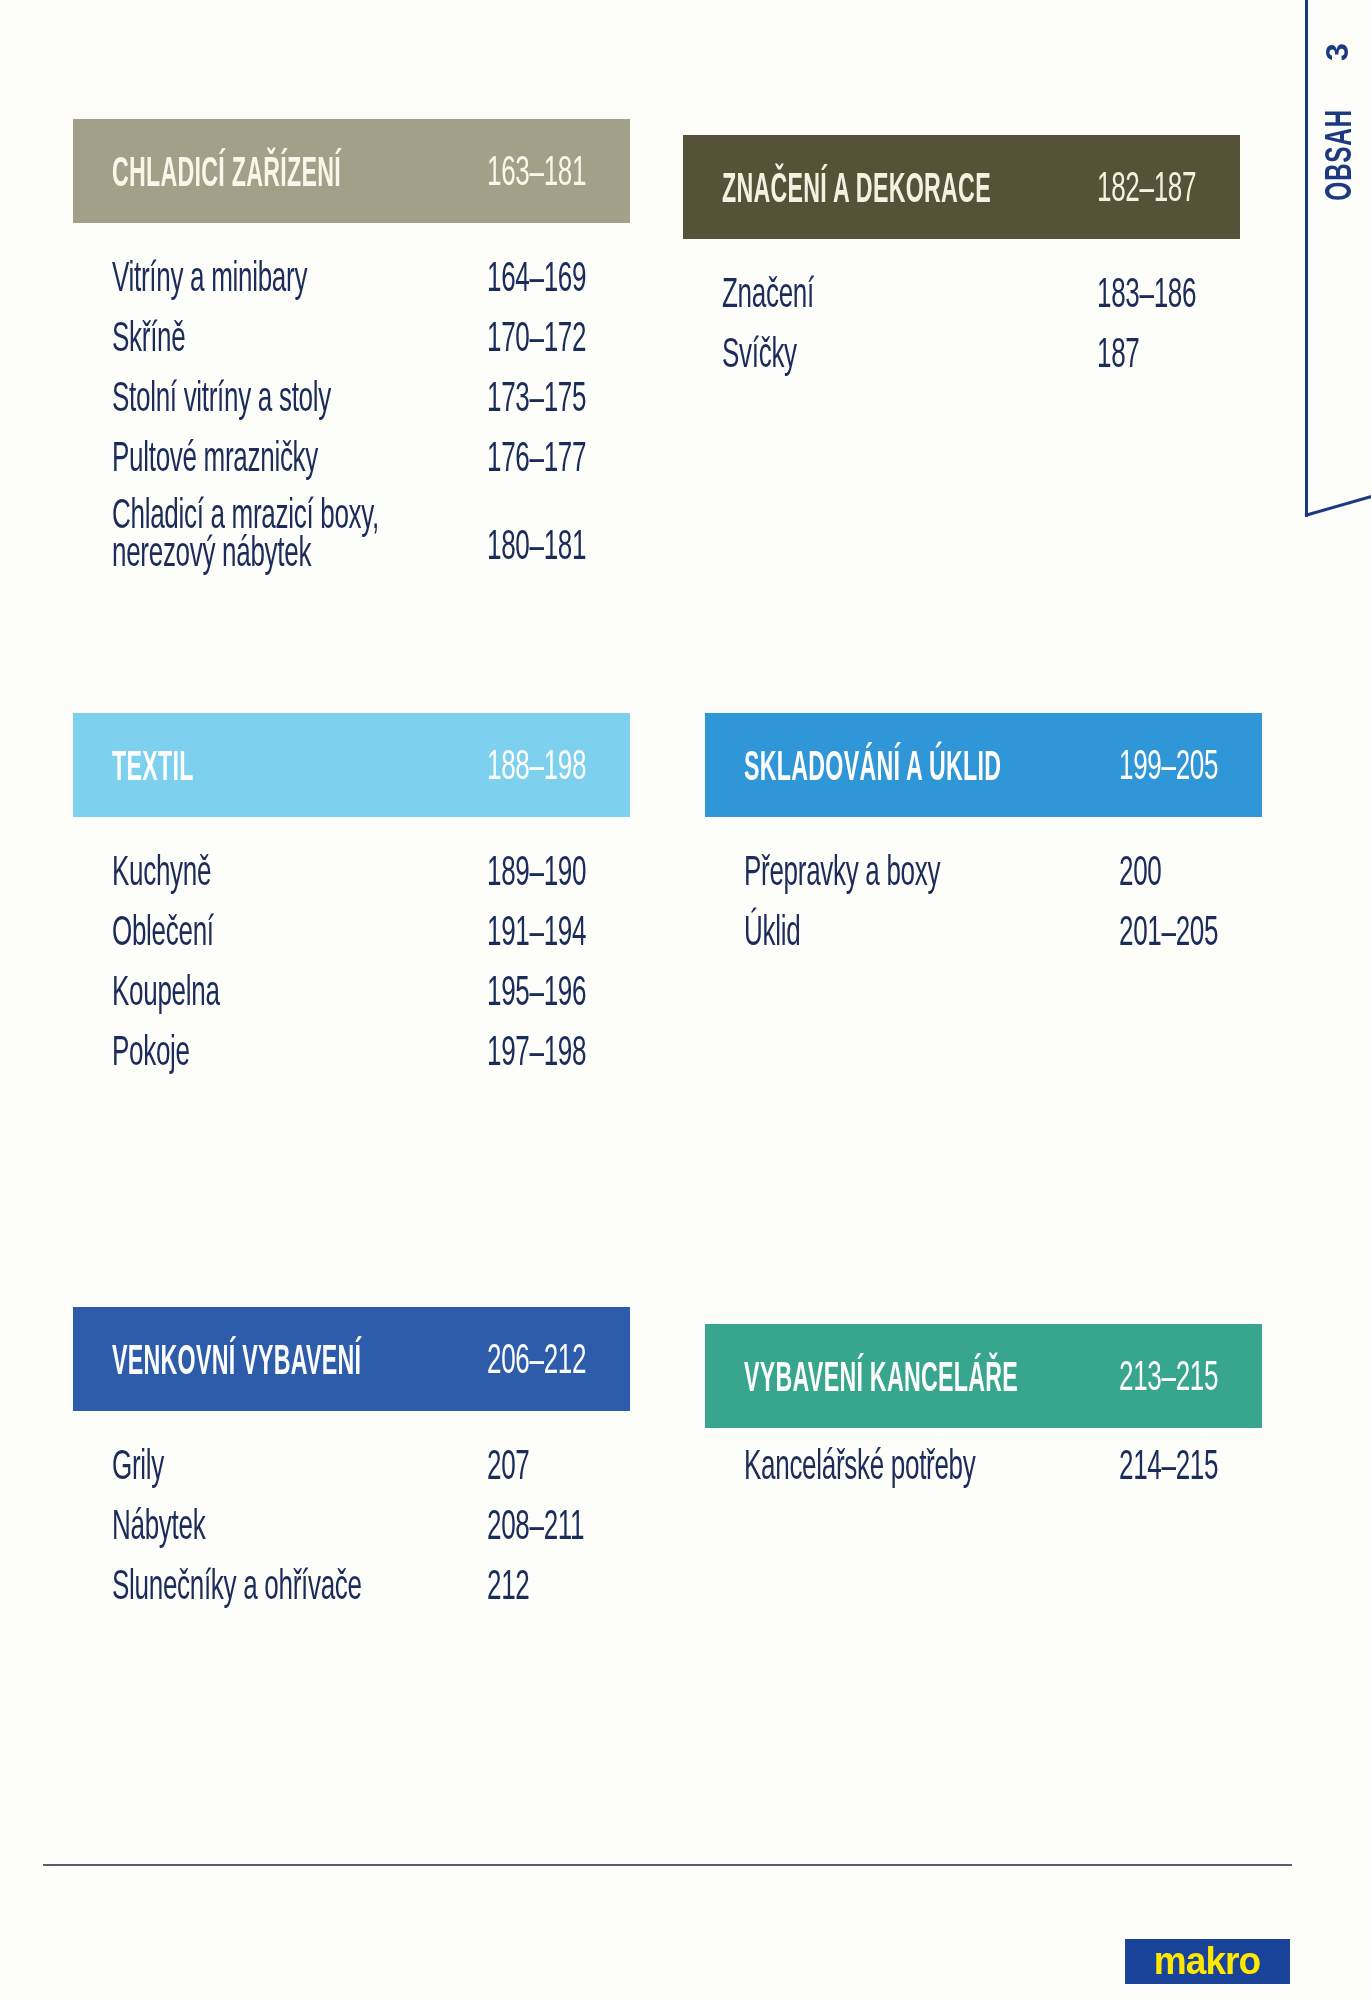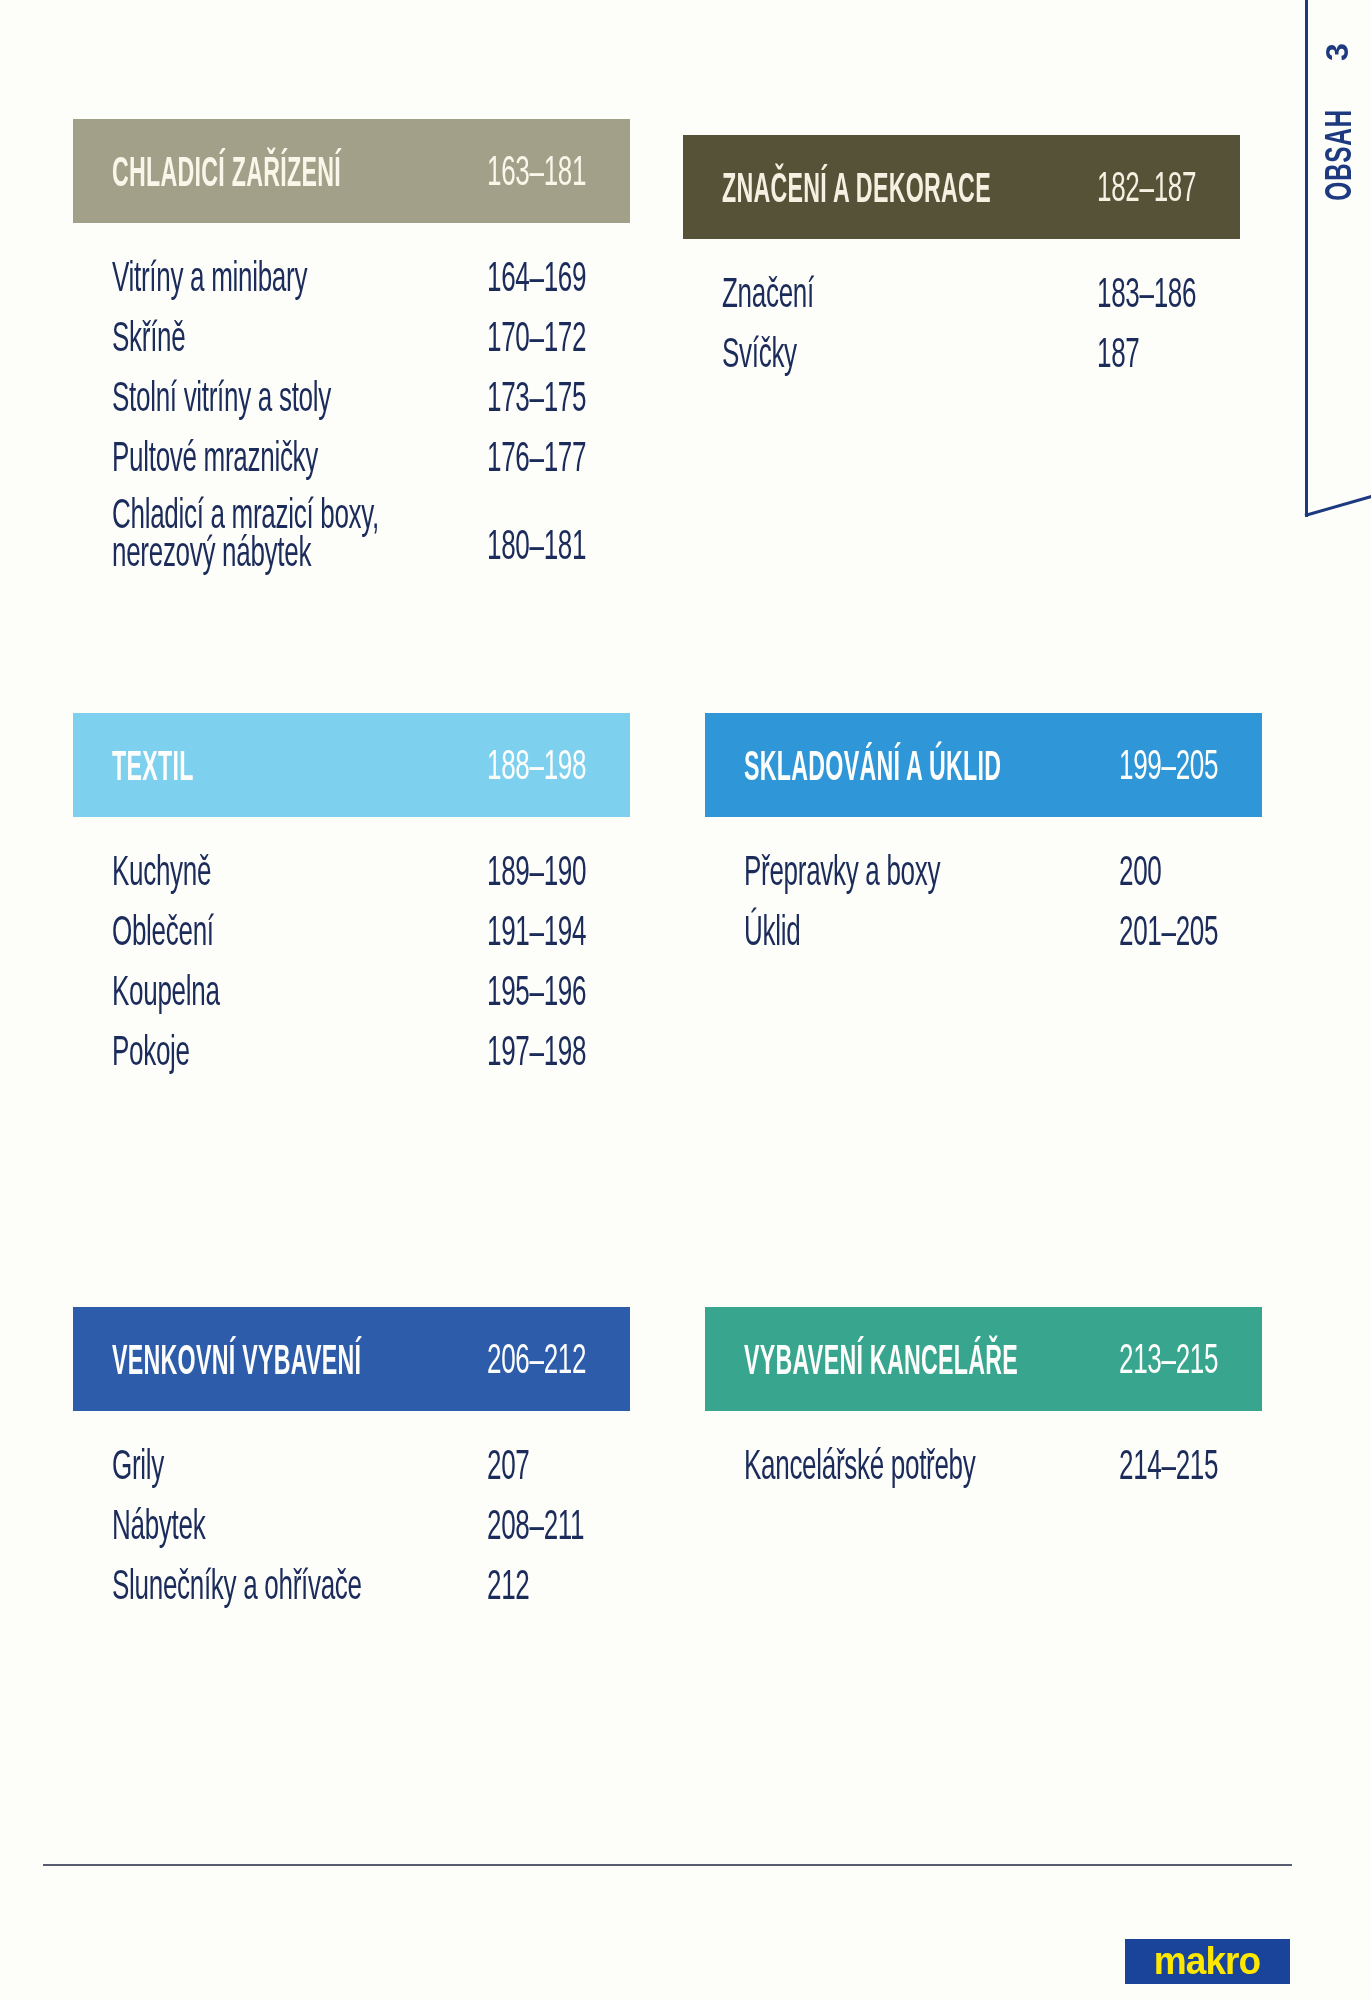--- a/index.html
+++ b/index.html
@@ -177,21 +177,21 @@
       <span class="num">208–211</span>
     </div>
     <div class="row">
       <span class="lbl">Slunečníky a ohřívače</span>
       <span class="num">212</span>
     </div>
   </div>
 </div>
 
 <div class="section pos-6">
-  <div class="sec-header" style="background-color: rgb(56, 166, 142);">
+  <div class="sec-header" style="background-color: rgb(56, 166, 142); margin-top: 17px;">
     <span class="sec-title" style="color: rgb(253, 253, 252);">VYBAVENÍ KANCELÁŘE</span>
     <span class="sec-pages" style="color: rgb(253, 253, 252);">213–215</span>
   </div>
   <div class="rows">
     <div class="row">
       <span class="lbl">Kancelářské potřeby</span>
       <span class="num">214–215</span>
     </div>
   </div>
 </div>

